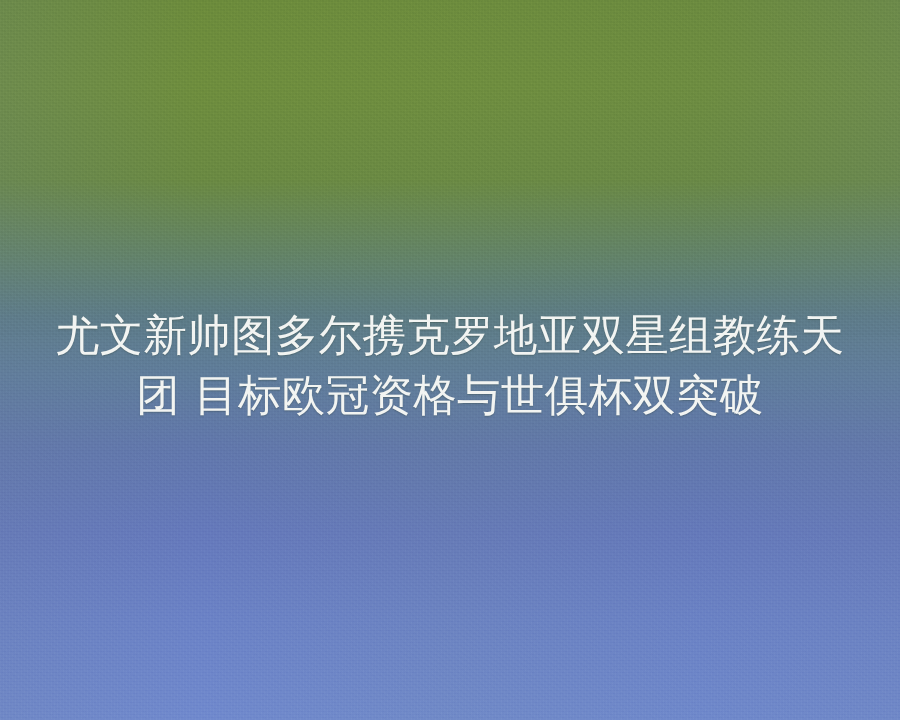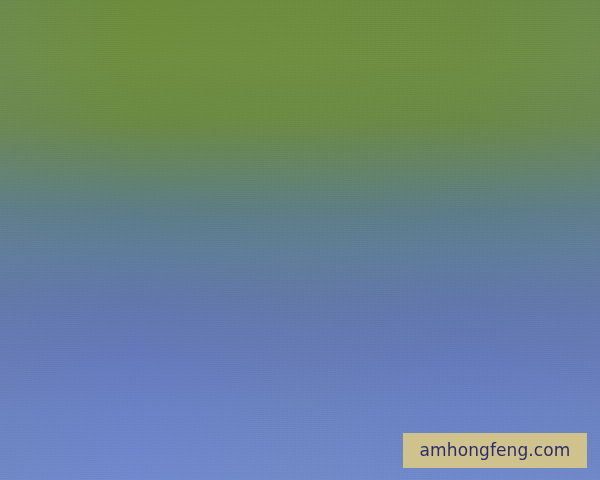--- a/index.html
+++ b/index.html
@@ -104,18 +104,16 @@
     font-weight: 400;
     letter-spacing: 0.1px;
     font-family: "DejaVu Sans", "Liberation Sans", sans-serif;
   }
 </style>
 </head>
 <body>
 
 <div class="card">
 
+  <h1 class="headline">尤文新帅图多尔携克罗地亚双星组教练天团 目标欧冠资格与世俱杯双突破</h1>
 
-  <div class="watermark">
-    <span class="watermark-text">amhongfeng.com</span>
-  </div>
 
 </div>
 
 </body></html>

